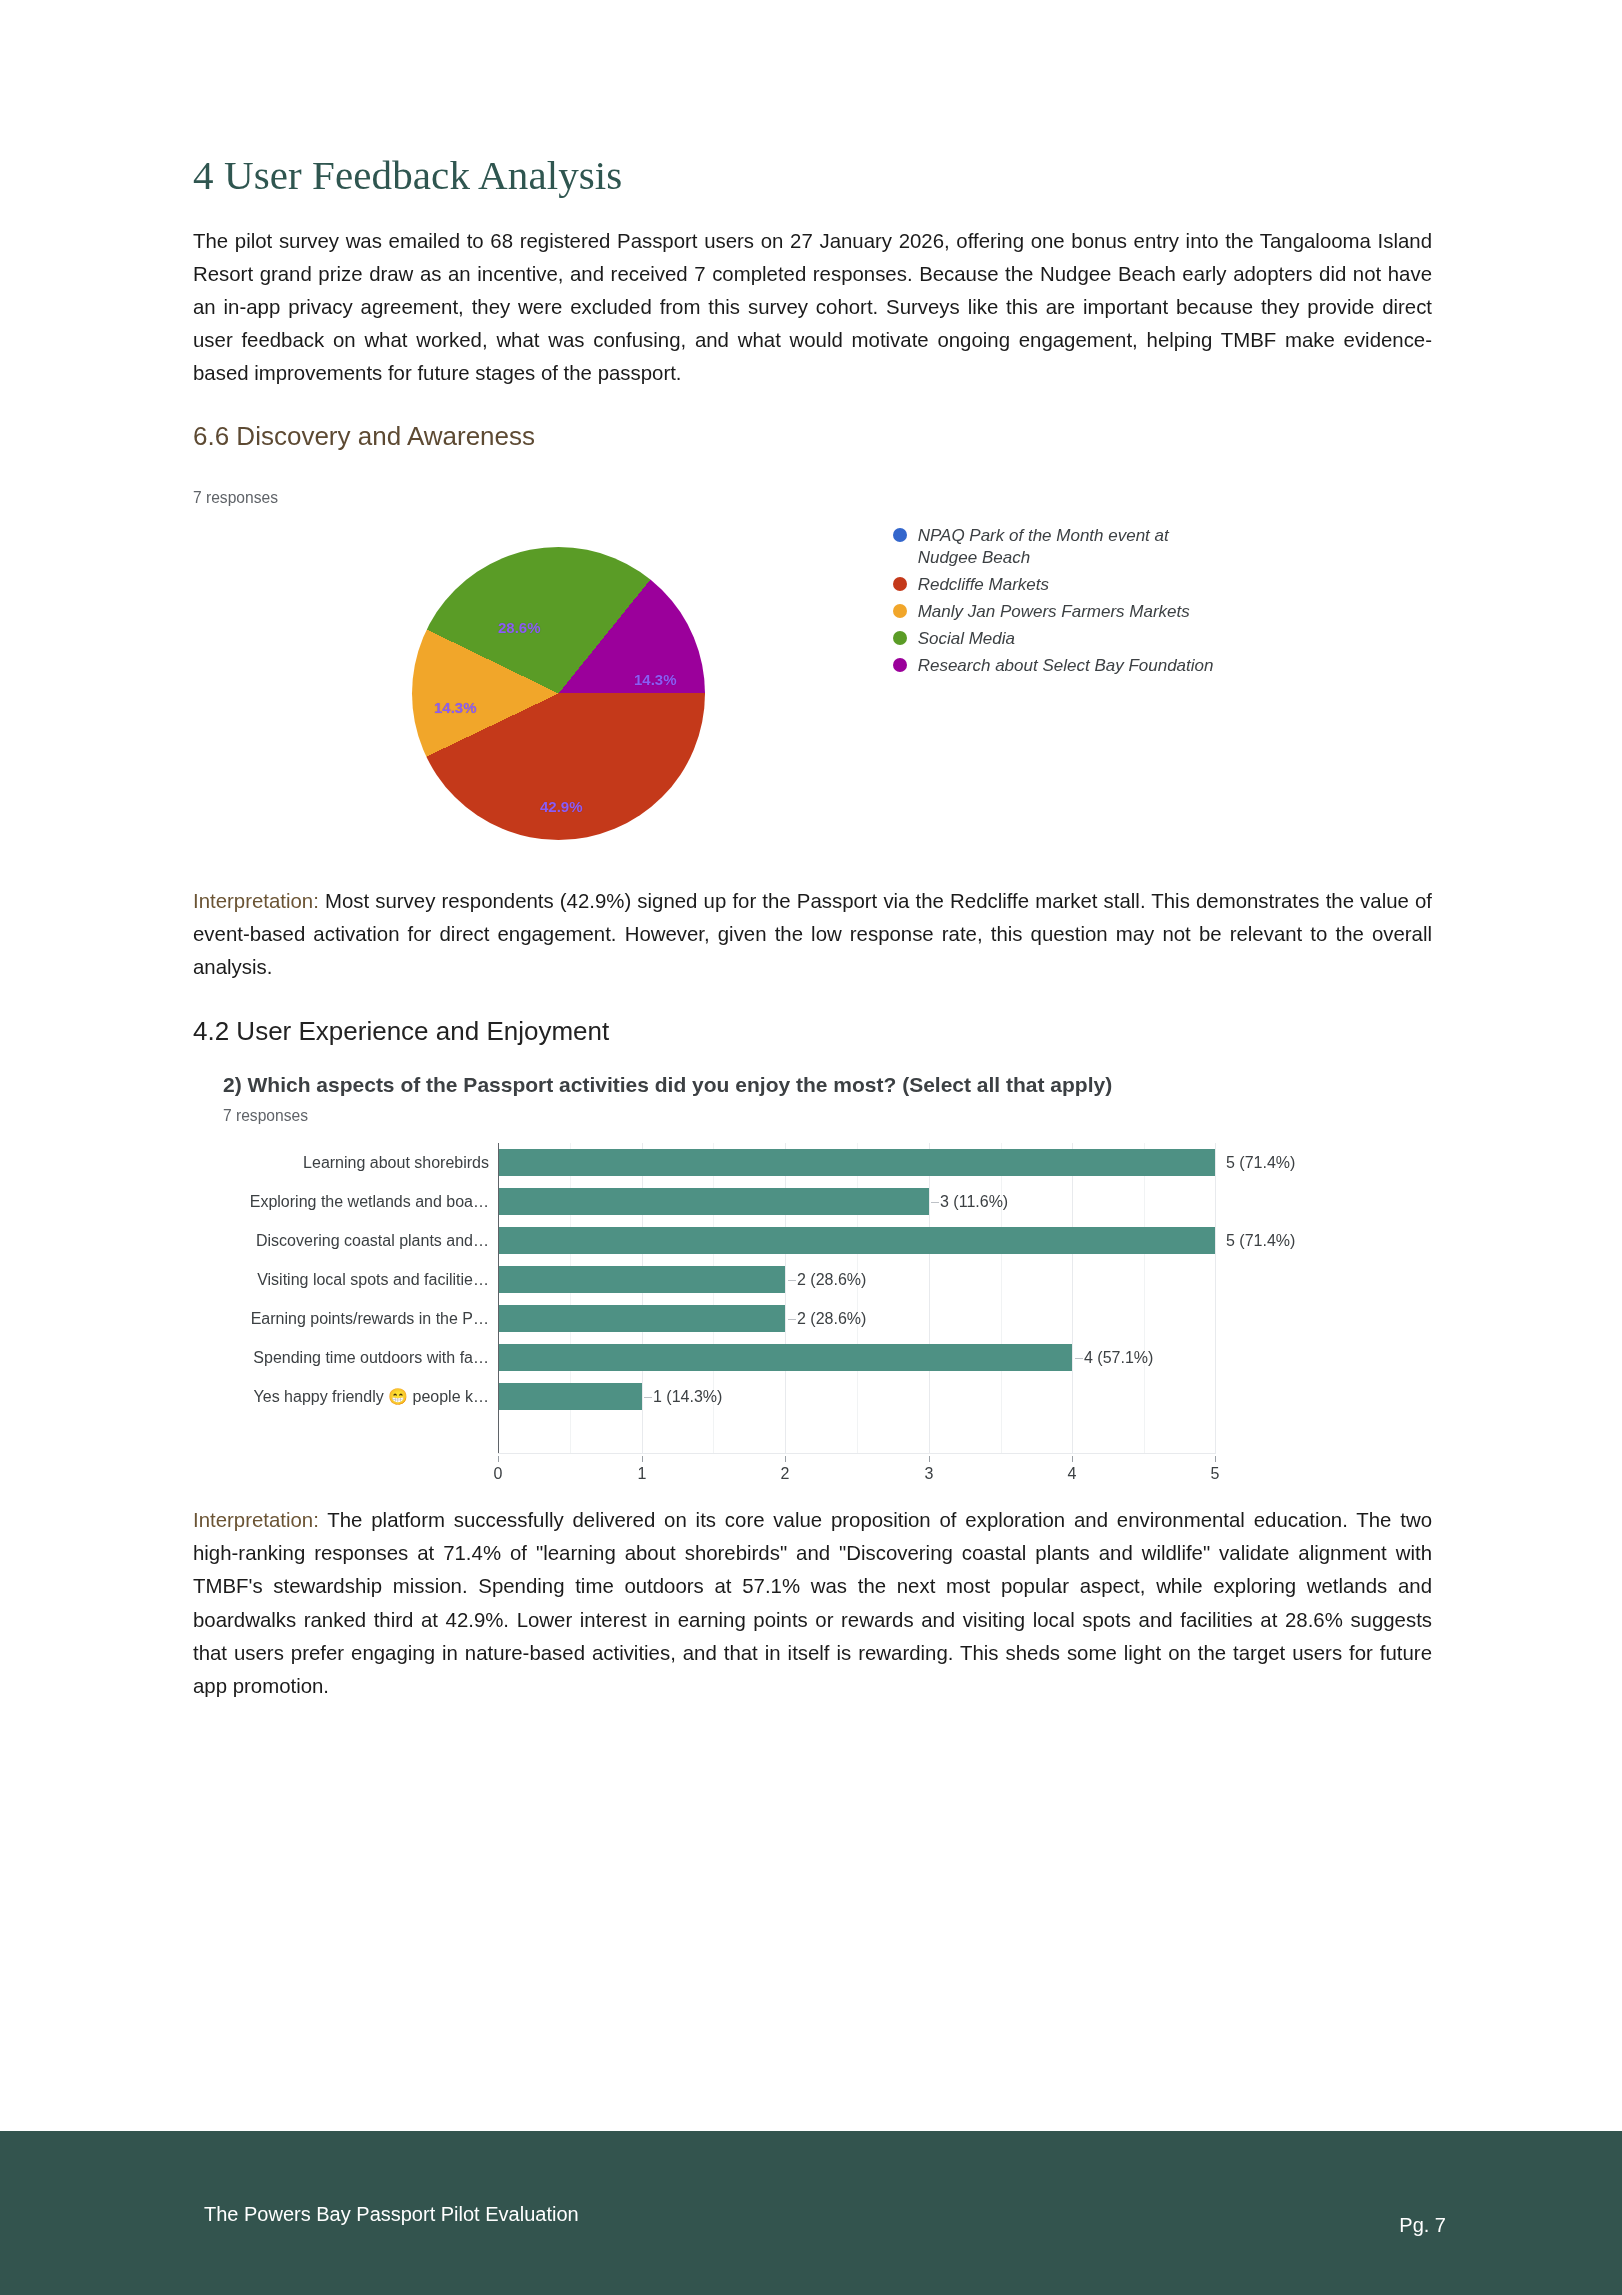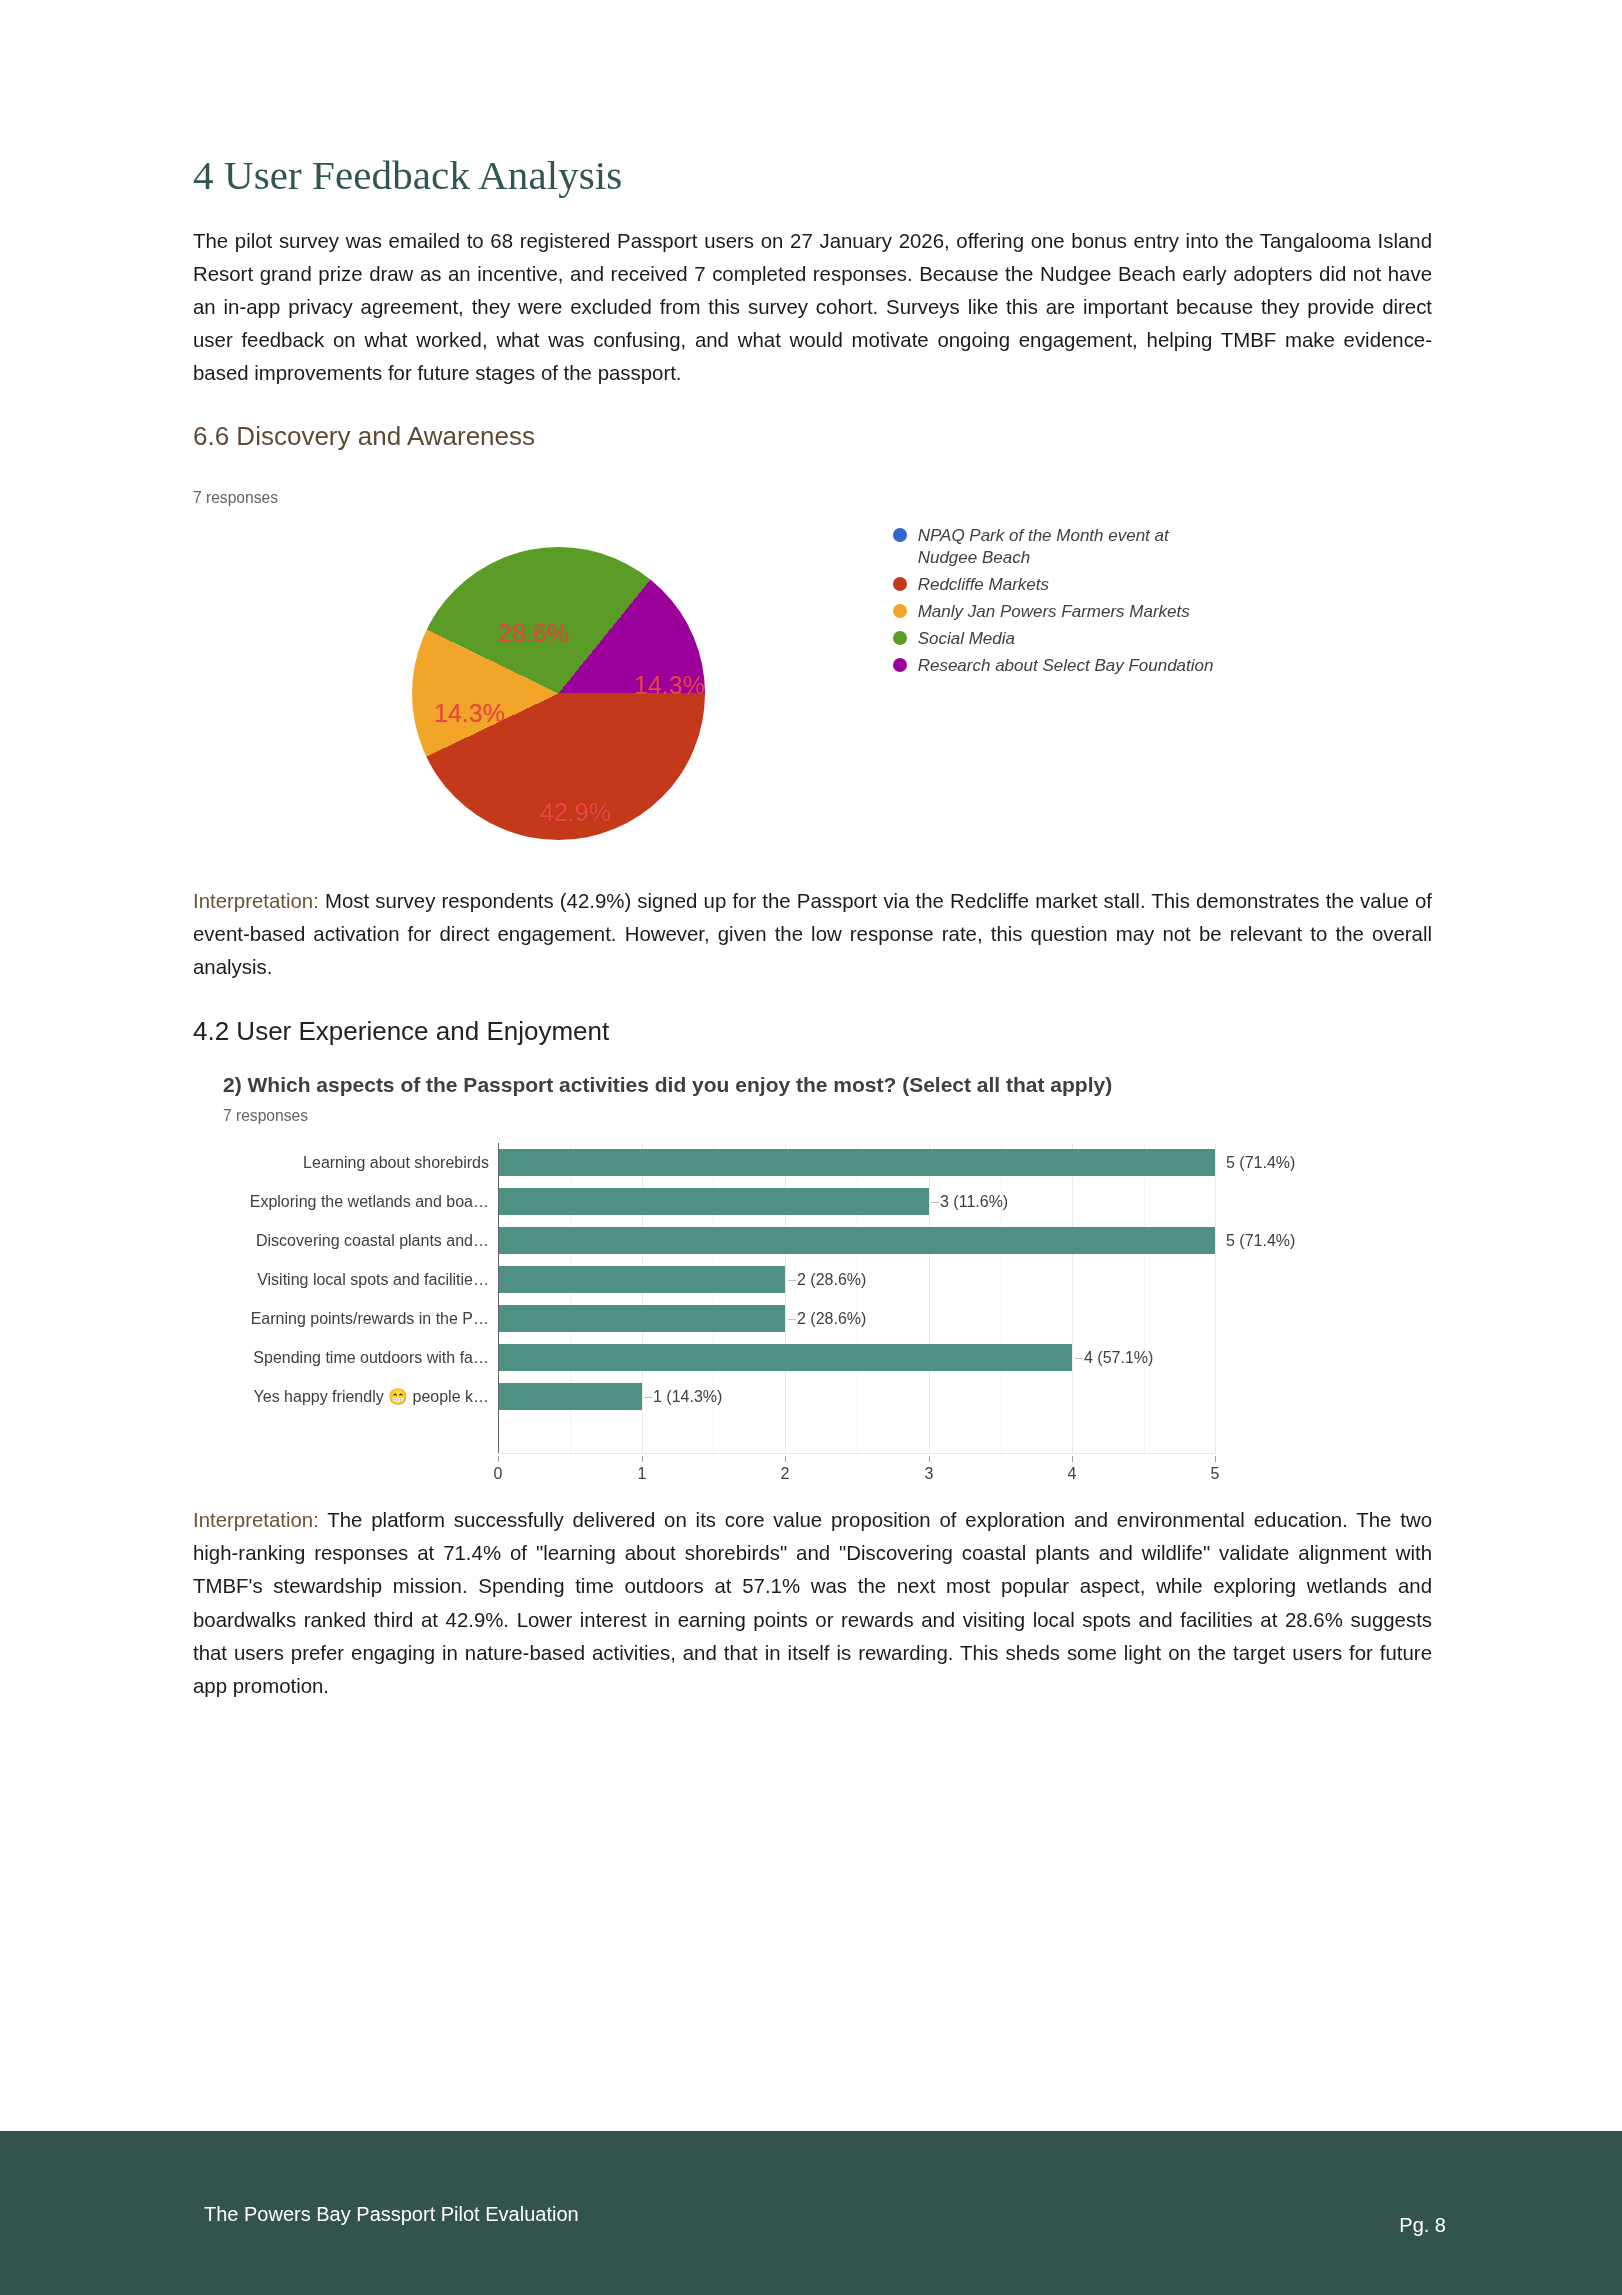--- a/index.html
+++ b/index.html
@@ -89,23 +89,23 @@
   .pie {
     position: absolute;
     left: 219px;
     top: 40px;
     width: 293px;
     height: 293px;
     border-radius: 50%;
   }
   .pie-label {
     position: absolute;
-    color: #ef4444;
-    font-size: 25px;
-    font-weight: normal;
+    color: #8b5cf6;
+    font-size: 15px;
+    font-weight: bold;
     white-space: nowrap;
     text-shadow: 0 0 1.3px rgba(0,0,0,.18);
   }
 
   .legend {
     position: absolute;
     left: 700px;
     top: 18px;
     width: 480px;
     font-style: italic;
@@ -435,16 +435,16 @@
       </div>
     </div>
 
     <div style="height:17px"></div>
     <p class="body"><span class="interp-label">Interpretation:</span><span> The platform successfully delivered on its core value proposition of exploration and environmental education. The two high-ranking responses at 71.4% of "learning about shorebirds" and "Discovering coastal plants and wildlife" validate alignment with TMBF's stewardship mission. Spending time outdoors at 57.1% was the next most popular aspect, while exploring wetlands and boardwalks ranked third at 42.9%. Lower interest in earning points or rewards and visiting local spots and facilities at 28.6% suggests that users prefer engaging in nature-based activities, and that in itself is rewarding. This sheds some light on the target users for future app promotion.</span></p>
 
   </div>
 
   <div class="footer-band"></div>
   <div class="footer-left">The Powers Bay Passport Pilot Evaluation</div>
-  <div class="footer-right">Pg. 8</div>
+  <div class="footer-right">Pg. 7</div>
 
 </div>
 
 
 </body></html>

